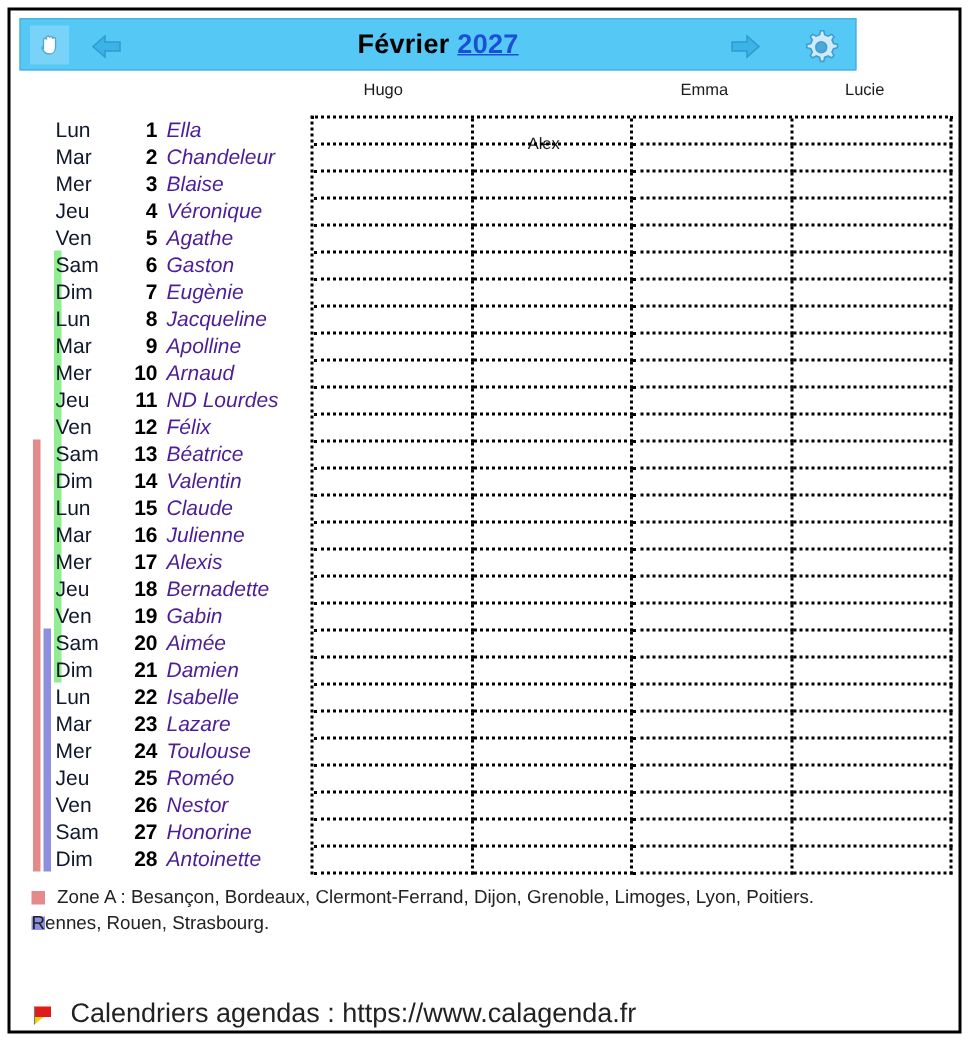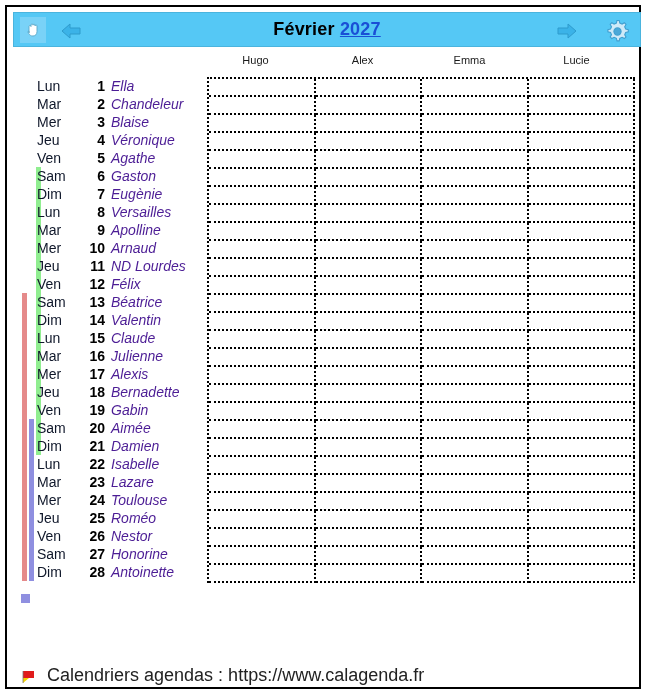--- a/index.html
+++ b/index.html
@@ -22,21 +22,21 @@
     border: 2px solid #000000;
     background: #ffffff;
     box-sizing: border-box;
   }
 
   
   #header {
     position: absolute;
     left: 6px;
     top: 5px;
-    width: 628px;
+    width: 558px;
     height: 35px;
     background: #55c8f5;
     border: 1px solid #4ab4de;
     box-sizing: border-box;
   }
   #hand-icon {
     position: absolute;
     left: 6px;
     top: 4px;
     width: 26px;
@@ -247,21 +247,21 @@
                    -2.3-1 -2.3 1.3 -1.6-1.6 1.3-2.3 -1-2.3 -2.6-0.6 0-2.2 2.6-0.6 1-2.3
                    -1.3-2.3 1.6-1.6 2.3 1.3 2.3-1 z"></path>
           <circle cx="15.5" cy="15.5" r="3.6" fill="#4aa8d8"></circle>
         </g>
       </svg>
     </div>
   </div>
 
   <div id="col-headers">
       <div class="col-head" style="left: 0px;">Hugo</div>
-      <div class="col-head" style="left: 107px;">Alex</div>
+      <div class="col-head" style="left: 107px; margin-top: 36px;">Alex</div>
       <div class="col-head" style="left: 214px;">Emma</div>
       <div class="col-head" style="left: 321px;">Lucie</div>
     </div>
 
   <div id="zone-bars">
       <div class="zone-bar" style="left: 15px; top: 286px; height: 288px; background: rgb(229, 138, 138);"></div>
       <div class="zone-bar" style="left: 22px; top: 412px; height: 162px; background: rgb(143, 143, 224);"></div>
       <div class="zone-bar" style="left: 29px; top: 160px; height: 288px; background: rgb(144, 238, 144);"></div>
     </div>
 
@@ -297,21 +297,21 @@
         <span class="dname">Gaston</span>
       </div>
       <div class="day-row">
         <span class="dow">Dim</span>
         <span class="dnum">7</span>
         <span class="dname">Eugènie</span>
       </div>
       <div class="day-row">
         <span class="dow">Lun</span>
         <span class="dnum">8</span>
-        <span class="dname">Versailles</span>
+        <span class="dname">Jacqueline</span>
       </div>
       <div class="day-row">
         <span class="dow">Mar</span>
         <span class="dnum">9</span>
         <span class="dname">Apolline</span>
       </div>
       <div class="day-row">
         <span class="dow">Mer</span>
         <span class="dnum">10</span>
         <span class="dname">Arnaud</span>
@@ -574,21 +574,28 @@
       <div class="grid-row">
         <div class="grid-cell"></div>
         <div class="grid-cell"></div>
         <div class="grid-cell"></div>
         <div class="grid-cell"></div>
       </div>
     </div>
 
   <div id="legend">
     <div class="legend-line">
+      <span class="swatch" id="sw-a" style="background: rgb(229, 138, 138);"></span>
+      <span>Zone A : Besançon, Bordeaux, Clermont-Ferrand, Dijon, Grenoble, Limoges, Lyon, Poitiers.</span>
+    </div>
+    <div class="legend-line">
       <span class="swatch" id="sw-b" style="background: rgb(143, 143, 224);"></span>
+    </div>
+    <div class="legend-line cont">
+      <span>Rennes, Rouen, Strasbourg.</span>
     </div>
   </div>
 
   <div id="footer">
     <span id="flag-icon">
       <svg width="15" height="15" viewBox="0 0 15 15" aria-hidden="true">
         <path d="M2 2 L13 2 L13 9 L2 9 Z" fill="#e01b1b"></path>
         <path d="M2 9 L8 9 L2 14 Z" fill="#f5d400"></path>
         <path d="M8 9 L13 9 L13 2 Z" fill="#e01b1b"></path>
         <path d="M2 2 L2 14" stroke="#7a7a7a" stroke-width="0.8"></path>

